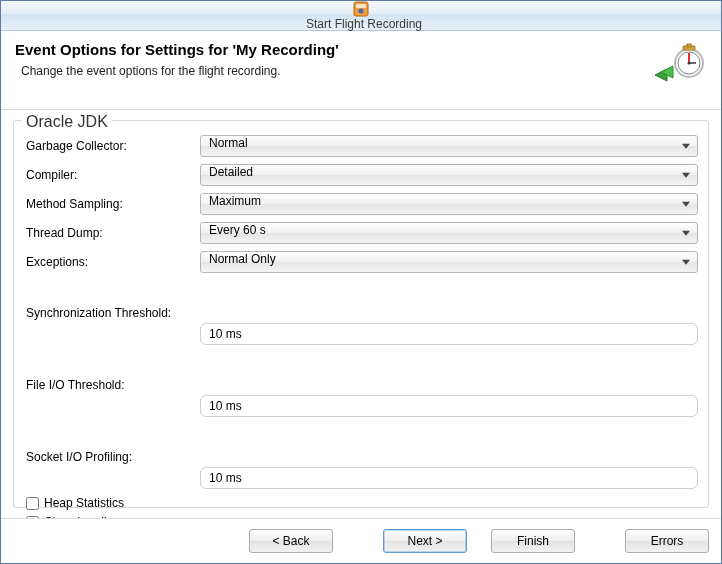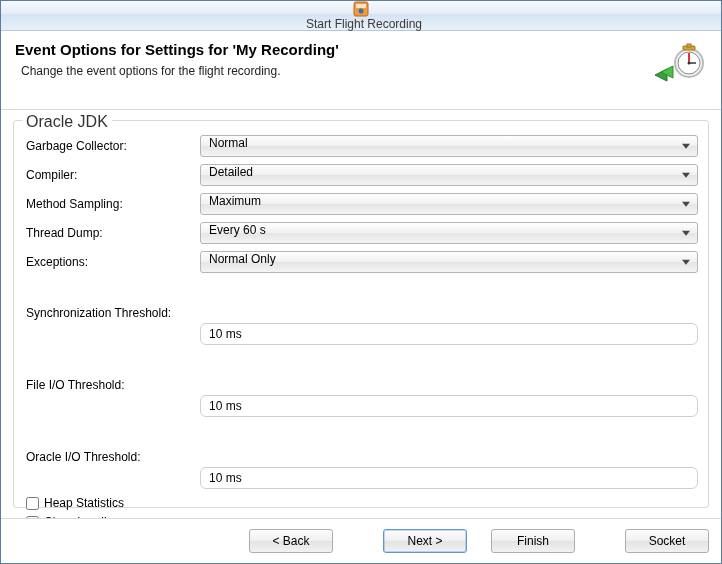--- a/index.html
+++ b/index.html
@@ -281,21 +281,21 @@
       </div>
 
       <div class="form-row">
         <div class="lbl">File I/O Threshold:</div>
         <div class="ctrl">
           <input class="textfield" type="text" value="10 ms" style="">
         </div>
       </div>
 
       <div class="form-row">
-        <div class="lbl">Oracle I/O Threshold:</div>
+        <div class="lbl">Socket I/O Profiling:</div>
         <div class="ctrl">
           <input class="textfield" type="text" value="10 ms" style="">
         </div>
       </div>
 
       <div class="check-row">
         <input type="checkbox" id="chk-heap" style="">
         <label for="chk-heap">Heap Statistics</label>
       </div>
 
@@ -305,16 +305,16 @@
       </div>
 
 
     </div>
   </div>
 
   <div class="button-bar">
     <button class="btn">&lt; Back</button>
     <button class="btn default">Next &gt;</button>
     <button class="btn" style="margin-left:16px">Finish</button>
-    <button class="btn">Socket</button>
+    <button class="btn">Errors</button>
   </div>
 
 </div>
 
 </body></html>

